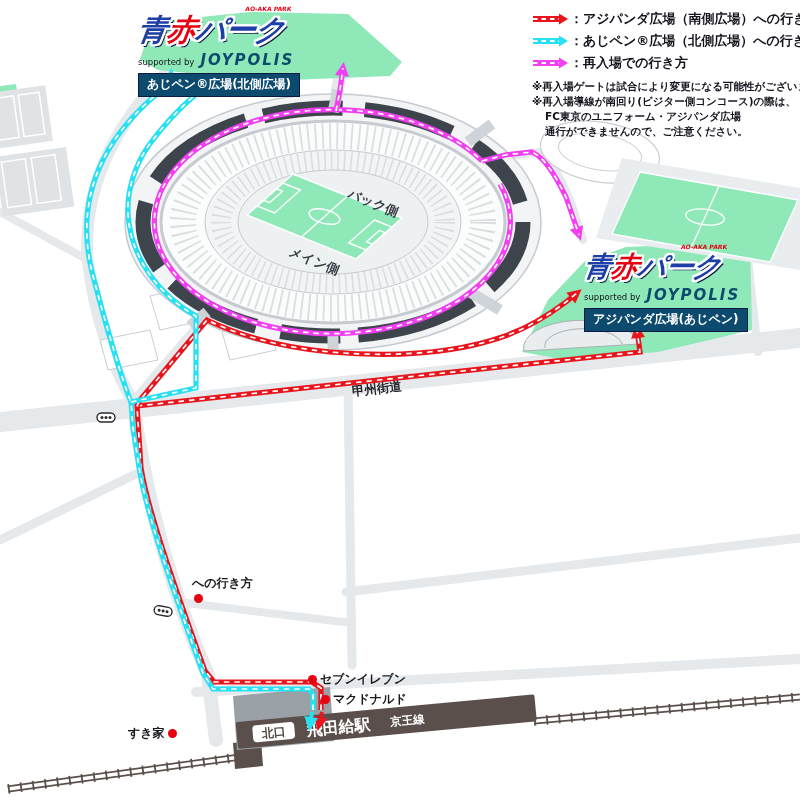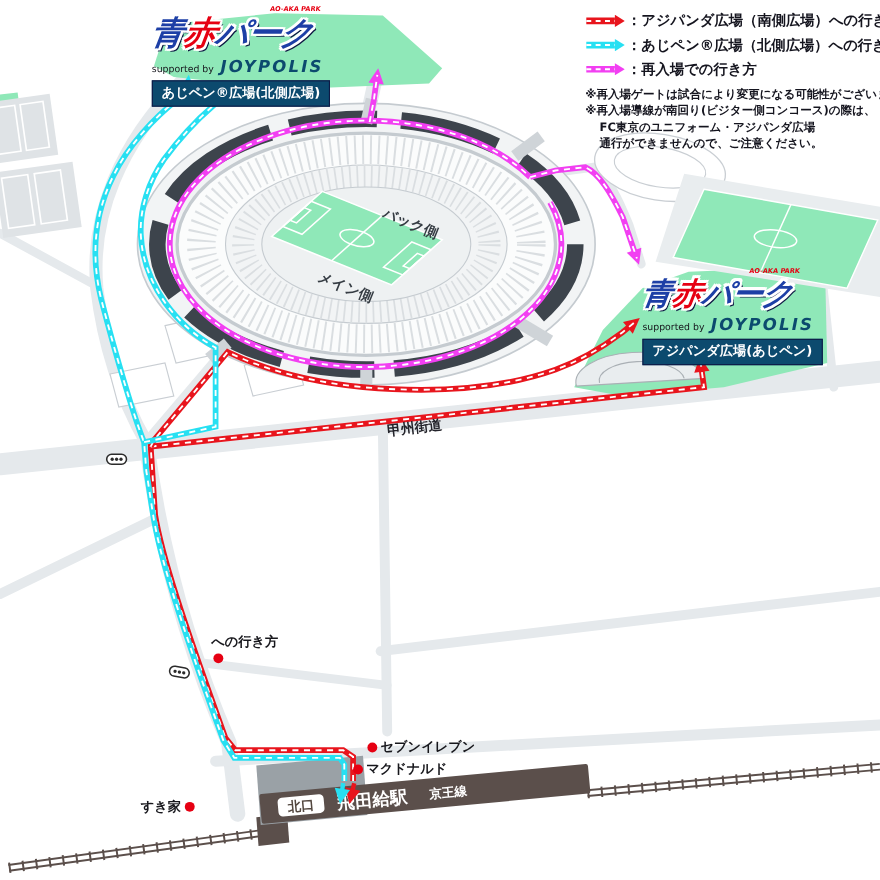--- a/index.html
+++ b/index.html
@@ -256,21 +256,21 @@
 <div class="poi ov" style="left:192px;top:575px;">
   <span>への行き方</span>
 </div>
 <span class="dot ov" style="left:194px;top:594px;"></span>
 
 <div class="poi ov" style="left:128px;top:679px;margin-top:46px;">
   <span>すき家</span>
       <span class="dot"></span>
 </div>
 
-<div class="poi ov" style="left:334px;top:671px;">
+<div class="poi ov" style="left:308px;top:671px;">
   <span class="dot"></span>
       <span>セブンイレブン</span>
 </div>
 
 <div class="poi ov" style="left:321px;top:691px;justify-content:space-between;">
   <span class="dot"></span>
       <span>マクドナルド</span>
 </div>
 
 </div>

